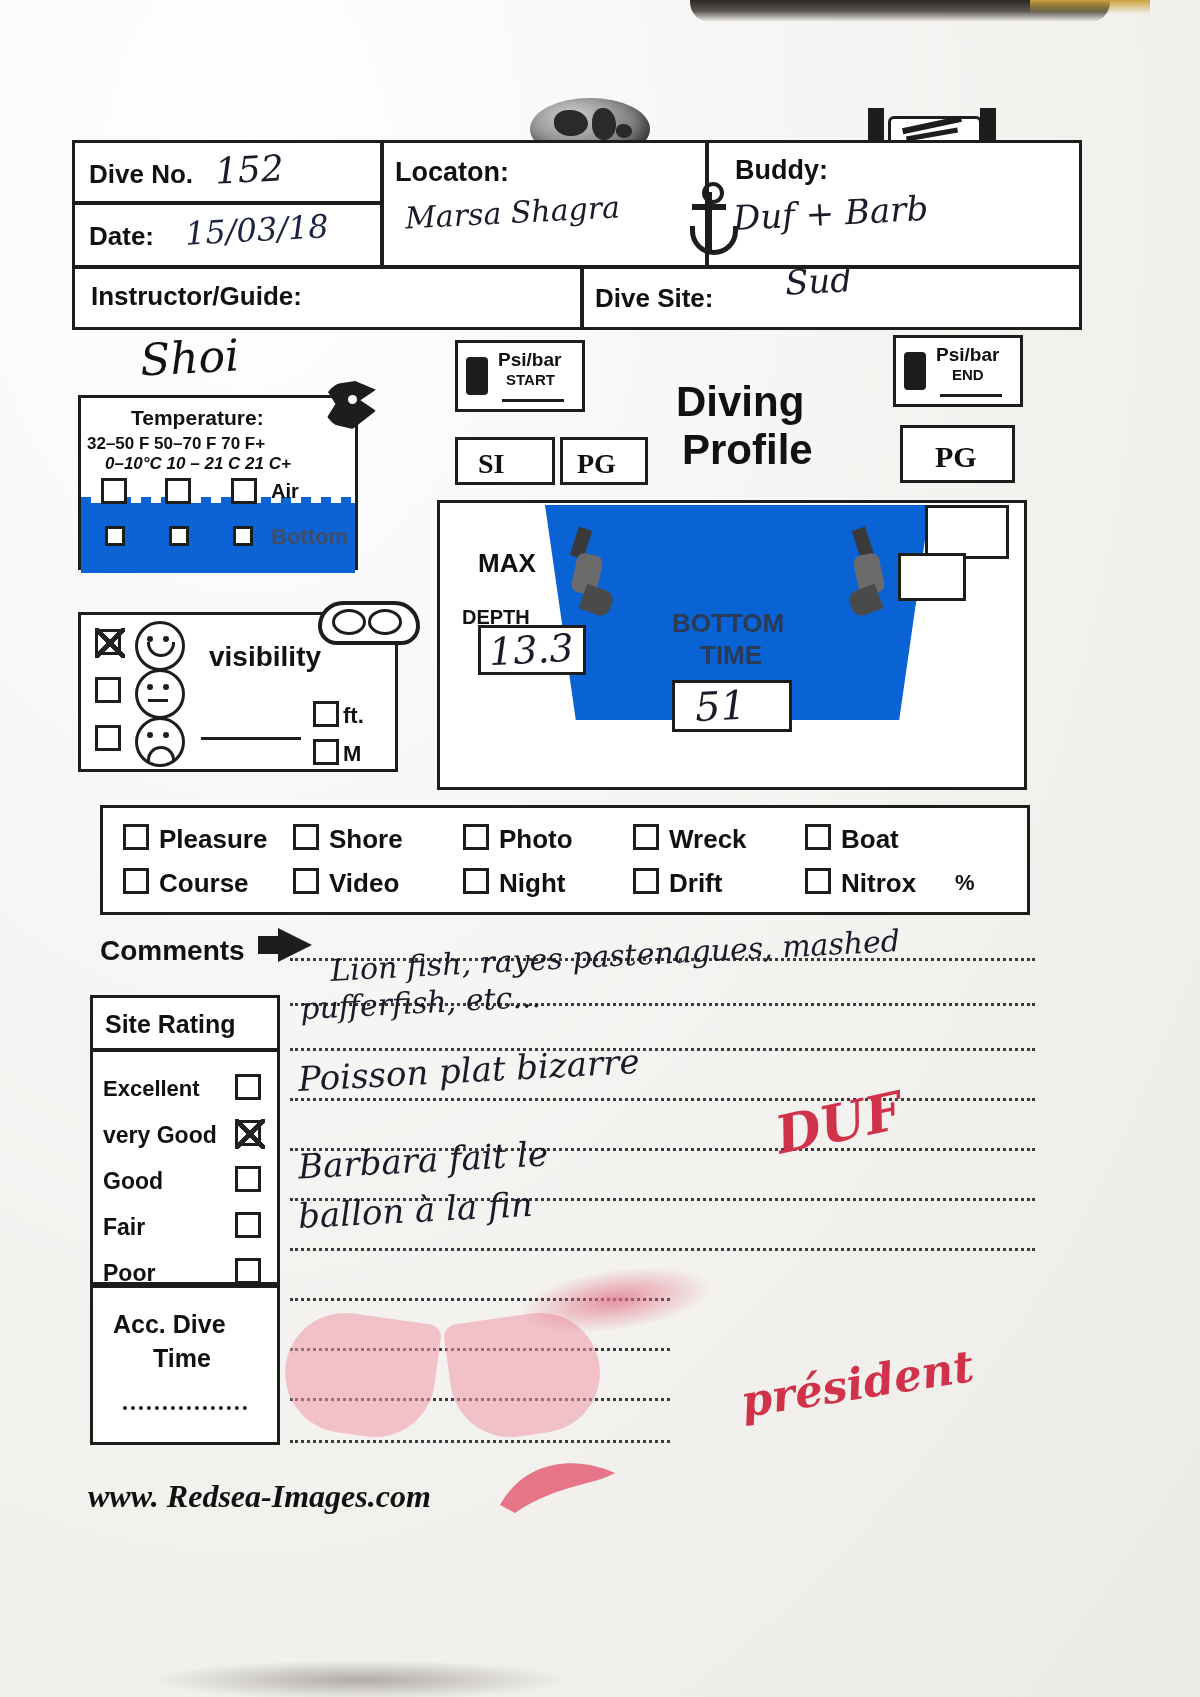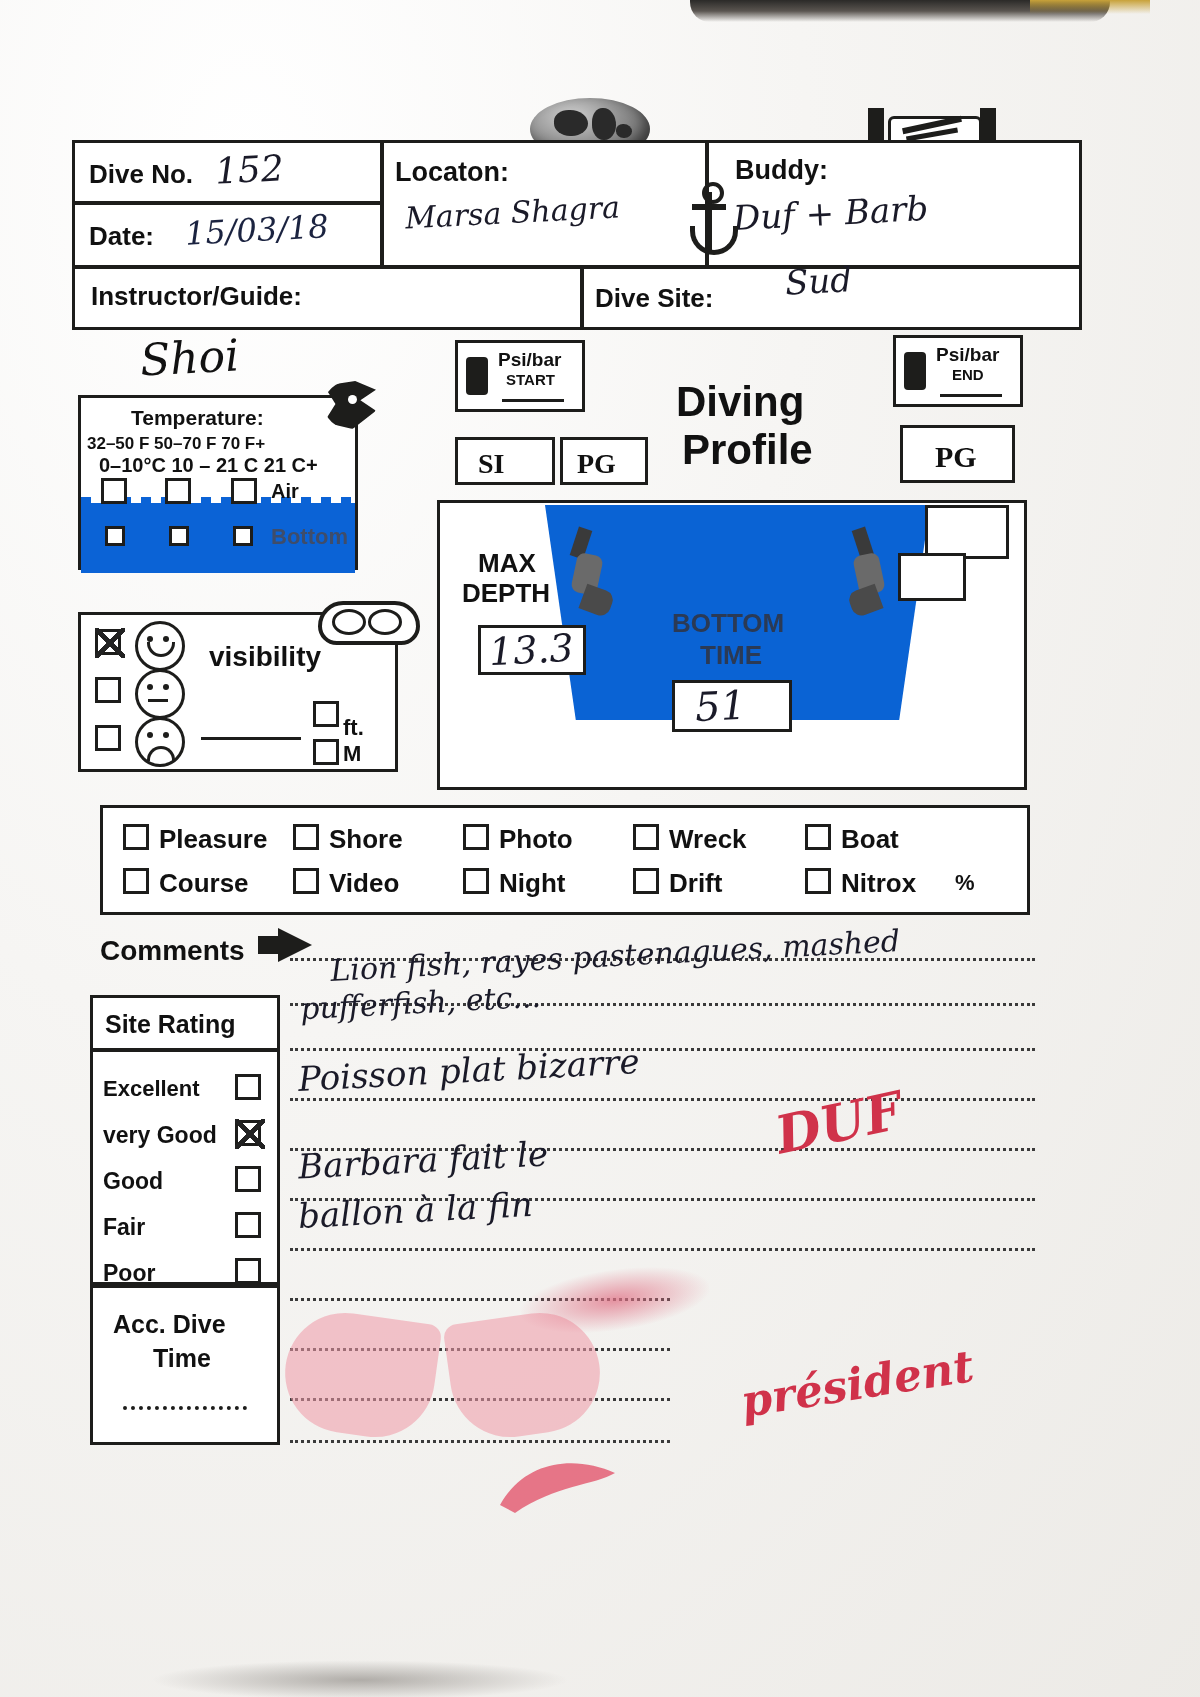--- a/index.html
+++ b/index.html
@@ -189,21 +189,21 @@
     <div style="position:absolute;left:2px;top:44px;width:38px;height:24px;border:5px solid #1d1d1b;border-top:none;border-radius:0 0 24px 24px;"></div>
   </div>
 
   <span class="hand" style="left:140px;top:332px;font-size:44px;color:#111;">Shoi</span>
 
   <div class="box" id="temp-box">
     <div class="wave"></div>
     <div class="temp-water"></div>
     <span class="lbl" style="left:50px;top:8px;font-size:21px;">Temperature:</span>
     <span class="lbl" style="left:6px;top:36px;font-size:17px;">32–50 F  50–70 F  70 F+</span>
-    <span class="lbl" style="left:18px;top:56px;font-size:20px;">0–10°C  10 – 21 C  21 C+</span>
+    <span class="lbl" style="left:24px;top:56px;font-size:17px;font-style:italic;">0–10°C  10 – 21 C  21 C+</span>
 
     <div class="chk" style="left:20px;top:80px;"></div>
     <div class="chk" style="left:84px;top:80px;"></div>
     <div class="chk" style="left:150px;top:80px;"></div>
     <span class="lbl" style="left:190px;top:82px;font-size:20px;">Air</span>
 
     <div class="chk small" style="left:24px;top:128px;"></div>
     <div class="chk small" style="left:88px;top:128px;"></div>
     <div class="chk small" style="left:152px;top:128px;"></div>
     <span style="position:absolute;left:190px;top:126px;font-size:22px;font-weight:bold;color:#3f4d6a;">Bottom</span>
@@ -235,21 +235,21 @@
       <div style="position:absolute;left:25px;top:12px;width:6px;height:6px;background:#1d1d1b;border-radius:50%;"></div>
       <div style="position:absolute;left:9px;top:26px;width:22px;height:12px;border:3px solid #1d1d1b;border-bottom:none;border-radius:16px 16px 0 0;"></div>
     </div>
 
     <span class="lbl" style="left:128px;top:26px;font-size:28px;">visibility</span>
 
     <div style="position:absolute;left:120px;top:122px;width:100px;height:3px;background:#1d1d1b;"></div>
     <span class="hand" style="left:130px;top:96px;font-size:26px;"></span>
 
     <div class="chk" style="left:232px;top:86px;"></div>
-    <span class="lbl" style="left:262px;top:88px;font-size:22px;margin-top:12px;">ft.</span>
+    <span class="lbl" style="left:262px;top:88px;font-size:22px;">ft.</span>
     <div class="chk" style="left:232px;top:124px;"></div>
     <span class="lbl" style="left:262px;top:126px;font-size:22px;">M</span>
   </div>
 
   <div class="mask">
     <div style="position:absolute;left:8px;top:6px;width:94px;height:36px;border:4px solid #1d1d1b;border-radius:40px 40px 30px 30px;background:#fff;"></div>
     <div style="position:absolute;left:22px;top:14px;width:28px;height:20px;border:3px solid #1d1d1b;border-radius:50%;"></div>
     <div style="position:absolute;left:58px;top:14px;width:28px;height:20px;border:3px solid #1d1d1b;border-radius:50%;"></div>
   </div>
 
@@ -293,21 +293,21 @@
     <div style="position:absolute;left:14px;top:26px;width:26px;height:40px;background:#6a6a6a;border-radius:8px;transform:rotate(12deg);"></div>
     <div style="position:absolute;left:22px;top:60px;width:30px;height:26px;background:#4a4a4a;border-radius:0 10px 10px 0;transform:rotate(20deg);"></div>
   </div>
   <div style="position:absolute;left:840px;top:528px;width:60px;height:90px;">
     <div style="position:absolute;left:16px;top:0;width:14px;height:30px;background:#3a3a3a;transform:rotate(-18deg);"></div>
     <div style="position:absolute;left:16px;top:26px;width:26px;height:40px;background:#6a6a6a;border-radius:8px;transform:rotate(-12deg);"></div>
     <div style="position:absolute;left:10px;top:60px;width:30px;height:26px;background:#4a4a4a;border-radius:10px 0 0 10px;transform:rotate(-20deg);"></div>
   </div>
 
   <span class="lbl" style="left:478px;top:548px;font-size:26px;">MAX</span>
-  <span class="lbl" style="left:462px;top:578px;font-size:26px;">DEPTH</span>
+  <span class="lbl" style="left:462px;top:606px;font-size:20px;">DEPTH</span>
   <div class="box" id="maxdepth-val">
     <span class="hand" style="left:8px;top:0px;font-size:38px;">13.3</span>
   </div>
 
   <span style="position:absolute;left:672px;top:608px;font-size:26px;font-weight:bold;color:#2b3a55;">BOTTOM</span>
   <span style="position:absolute;left:700px;top:640px;font-size:26px;font-weight:bold;color:#2b3a55;">TIME</span>
   <div class="box" id="bt-val">
     <span class="hand" style="left:20px;top:0px;font-size:40px;">51</span>
   </div>
 
@@ -390,17 +390,18 @@
 
   <span class="redink" style="left:775px;top:1092px;font-size:52px;font-weight:bold;transform:rotate(-12deg);">DUF</span>
   <span class="redink" style="left:740px;top:1358px;font-size:44px;font-weight:bold;transform:rotate(-9deg);">président</span>
 
   <div class="moustache">
     <div class="mo-half mo-left"></div>
     <div class="mo-half mo-right"></div>
   </div>
   <div style="position:absolute;left:520px;top:1270px;width:190px;height:60px;background:radial-gradient(ellipse at center,#e07286 0%,rgba(240,160,175,0) 72%);opacity:.75;transform:rotate(-8deg);"></div>
 
+  <span class="url">www. Redsea-Images.com</span>
   <svg class="swoosh" viewBox="0 0 130 60">
     <path d="M5 50 C30 5, 80 0, 120 18 C100 30, 60 30, 20 58 Z" fill="#e2566d" opacity="0.8"></path>
   </svg>
 
 </div>
 
 </body></html>

